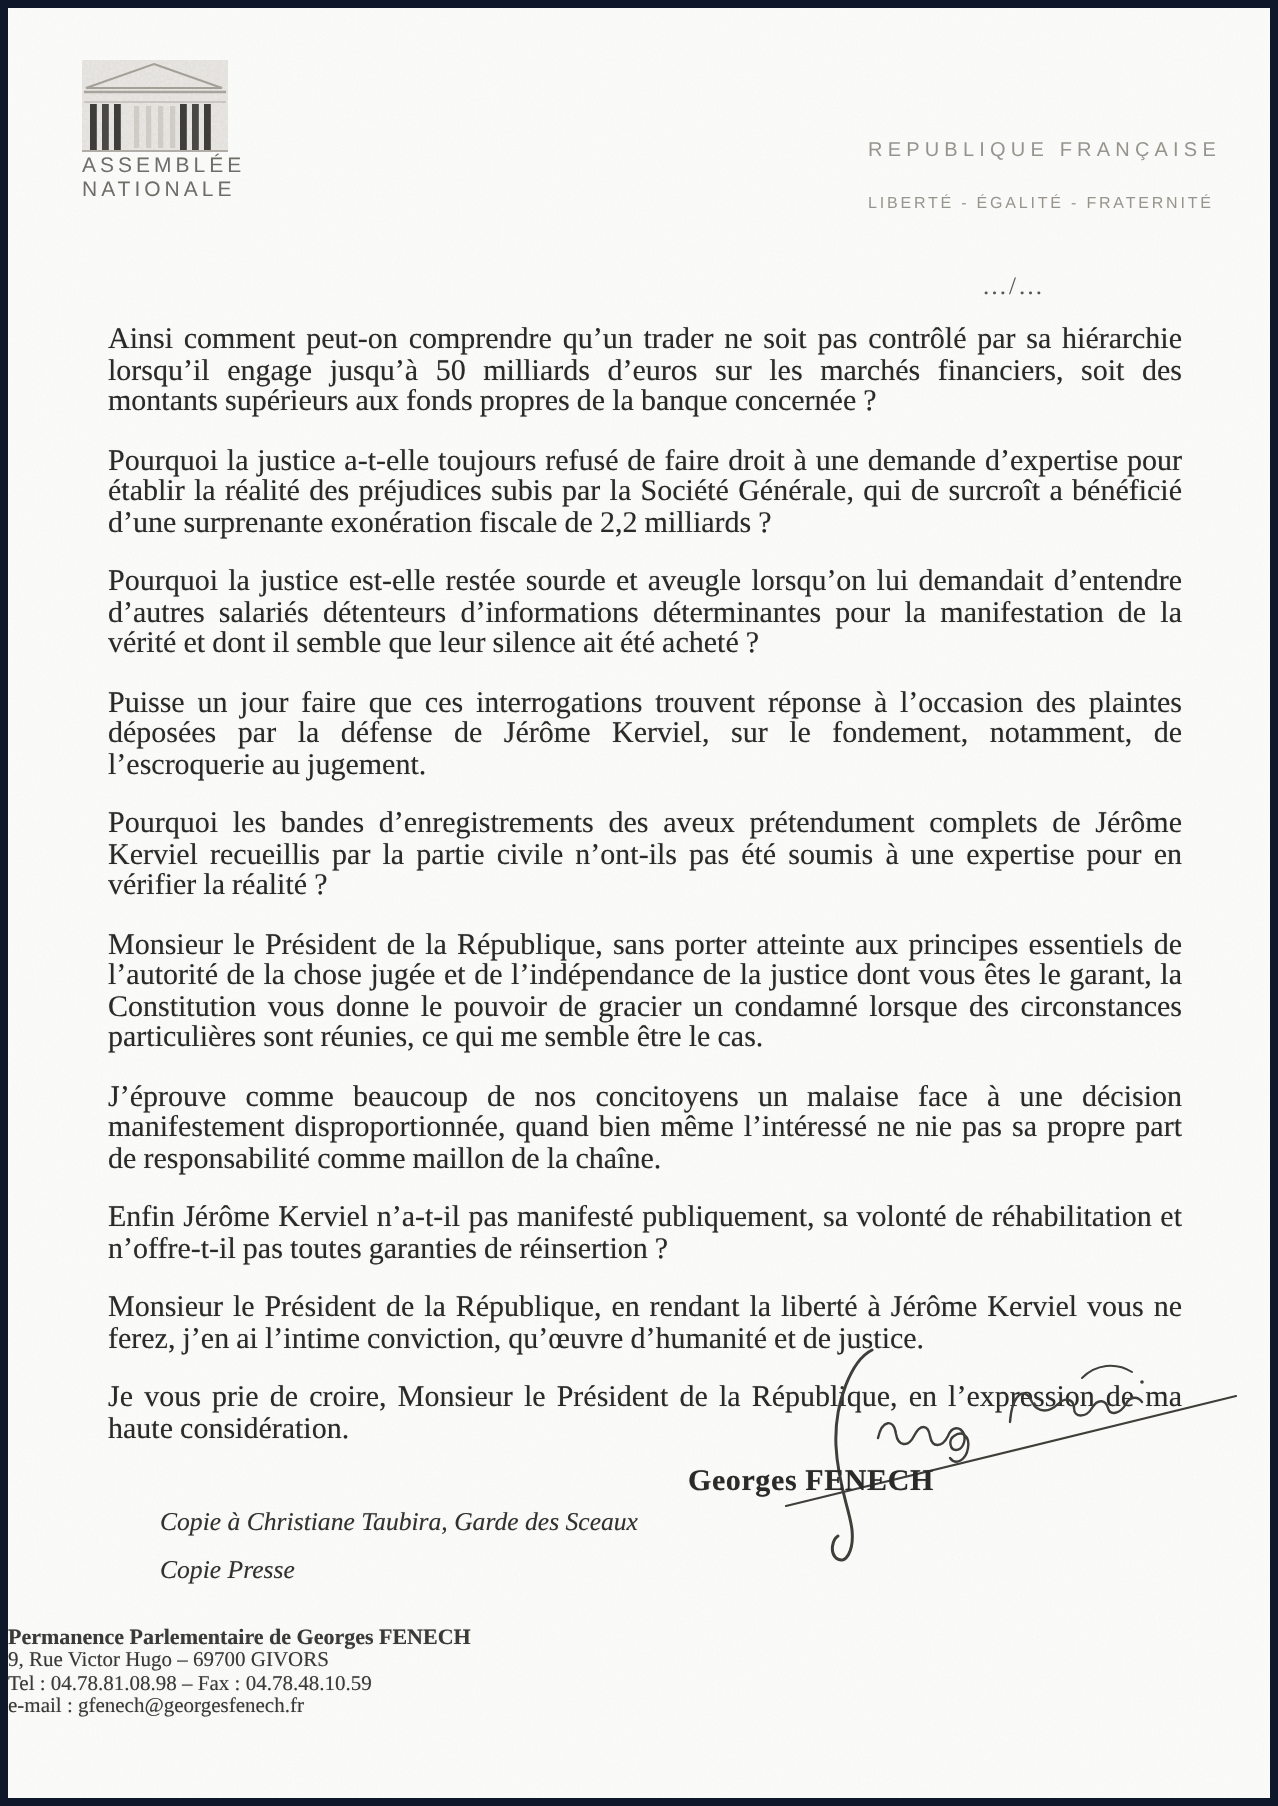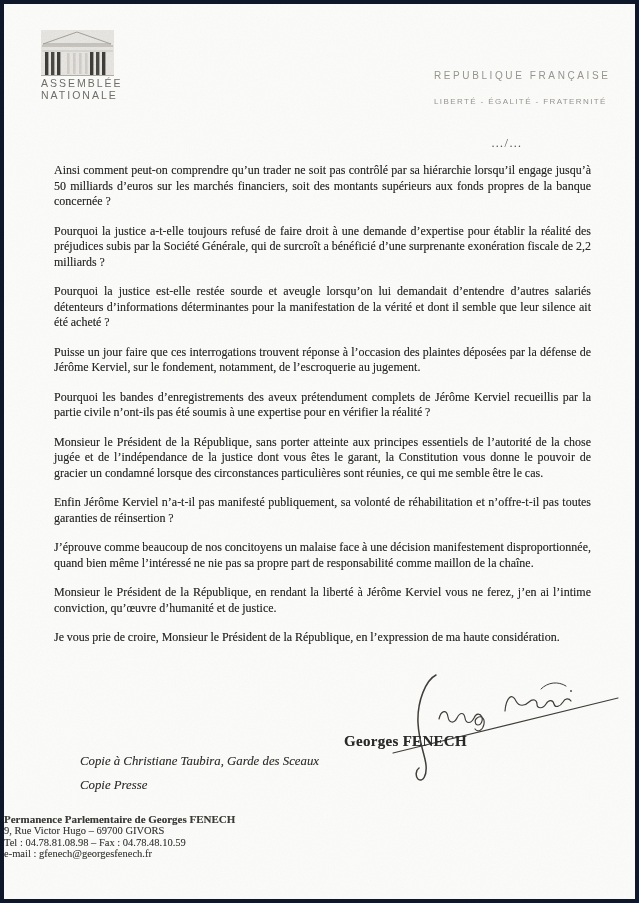--- a/index.html
+++ b/index.html
@@ -33,21 +33,21 @@
   }
   .hdr-right .republic{font-size:10px;letter-spacing:2.6px;}
   .hdr-right .motto{font-size:8px;letter-spacing:1.4px;margin-top:16px;}
   .cont-mark{
     position:absolute;left:487px;top:132px;
     font-size:12.5px;color:#56554f;letter-spacing:1px;
   }
   
   .letter-body{
     position:absolute;left:50px;top:159px;width:537px;
-    font-size:12px;line-height:15.5px;
+    font-size:15px;line-height:15.5px;
     text-align:justify;
     word-spacing:-0.2px;
     text-shadow:0 0 0.4px rgba(40,40,38,0.45);
   }
   .letter-body p{margin:0 0 14px 0;}
   
   .signature-svg{position:absolute;left:385px;top:663px;}
   .signatory{
     position:absolute;left:340px;top:729px;
     font-size:15px;font-weight:bold;letter-spacing:0.3px;
@@ -123,22 +123,22 @@
 
   <div class="cont-mark">…/…</div>
 
   <div class="letter-body">
     <p>Ainsi comment peut-on comprendre qu’un trader ne soit pas contrôlé par sa hiérarchie lorsqu’il engage jusqu’à 50 milliards d’euros sur les marchés financiers, soit des montants supérieurs aux fonds propres de la banque concernée ?</p>
     <p>Pourquoi la justice a-t-elle toujours refusé de faire droit à une demande d’expertise pour établir la réalité des préjudices subis par la Société Générale, qui de surcroît a bénéficié d’une surprenante exonération fiscale de 2,2 milliards ?</p>
     <p>Pourquoi la justice est-elle restée sourde et aveugle lorsqu’on lui demandait d’entendre d’autres salariés détenteurs d’informations déterminantes pour la manifestation de la vérité et dont il semble que leur silence ait été acheté ?</p>
     <p>Puisse un jour faire que ces interrogations trouvent réponse à l’occasion des plaintes déposées par la défense de Jérôme Kerviel, sur le fondement, notamment, de l’escroquerie au jugement.</p>
     <p>Pourquoi les bandes d’enregistrements des aveux prétendument complets de Jérôme Kerviel recueillis par la partie civile n’ont-ils pas été soumis à une expertise pour en vérifier la réalité ?</p>
     <p>Monsieur le Président de la République, sans porter atteinte aux principes essentiels de l’autorité de la chose jugée et de l’indépendance de la justice dont vous êtes le garant, la Constitution vous donne le pouvoir de gracier un condamné lorsque des circonstances particulières sont réunies, ce qui me semble être le cas.</p>
+    <p>J’éprouve comme beaucoup de nos concitoyens un malaise face à une décision manifestement disproportionnée, quand bien même l’intéressé ne nie pas sa propre part de responsabilité comme maillon de la chaîne.</p>
     <p>Enfin Jérôme Kerviel n’a-t-il pas manifesté publiquement, sa volonté de réhabilitation et n’offre-t-il pas toutes garanties de réinsertion ?</p>
-    <p>J’éprouve comme beaucoup de nos concitoyens un malaise face à une décision manifestement disproportionnée, quand bien même l’intéressé ne nie pas sa propre part de responsabilité comme maillon de la chaîne.</p>
     <p>Monsieur le Président de la République, en rendant la liberté à Jérôme Kerviel vous ne ferez, j’en ai l’intime conviction, qu’œuvre d’humanité et de justice.</p>
     <p>Je vous prie de croire, Monsieur le Président de la République, en l’expression de ma haute considération.</p>
   </div>
 
   <svg class="signature-svg" width="230" height="118" viewBox="0 0 230 118">
     <g fill="none" stroke="#403e39" stroke-linecap="round" stroke-linejoin="round">
 
       <path d="M 4,86 L 229,31" stroke-width="1.1"></path>
 
       <path d="M 47,8 C 37,13 28,34 29,56 C 30,76 36,88 37,98 C 38,108 34,116 29,112 C 26,109 27,103 30,101" stroke-width="1.5"></path>

